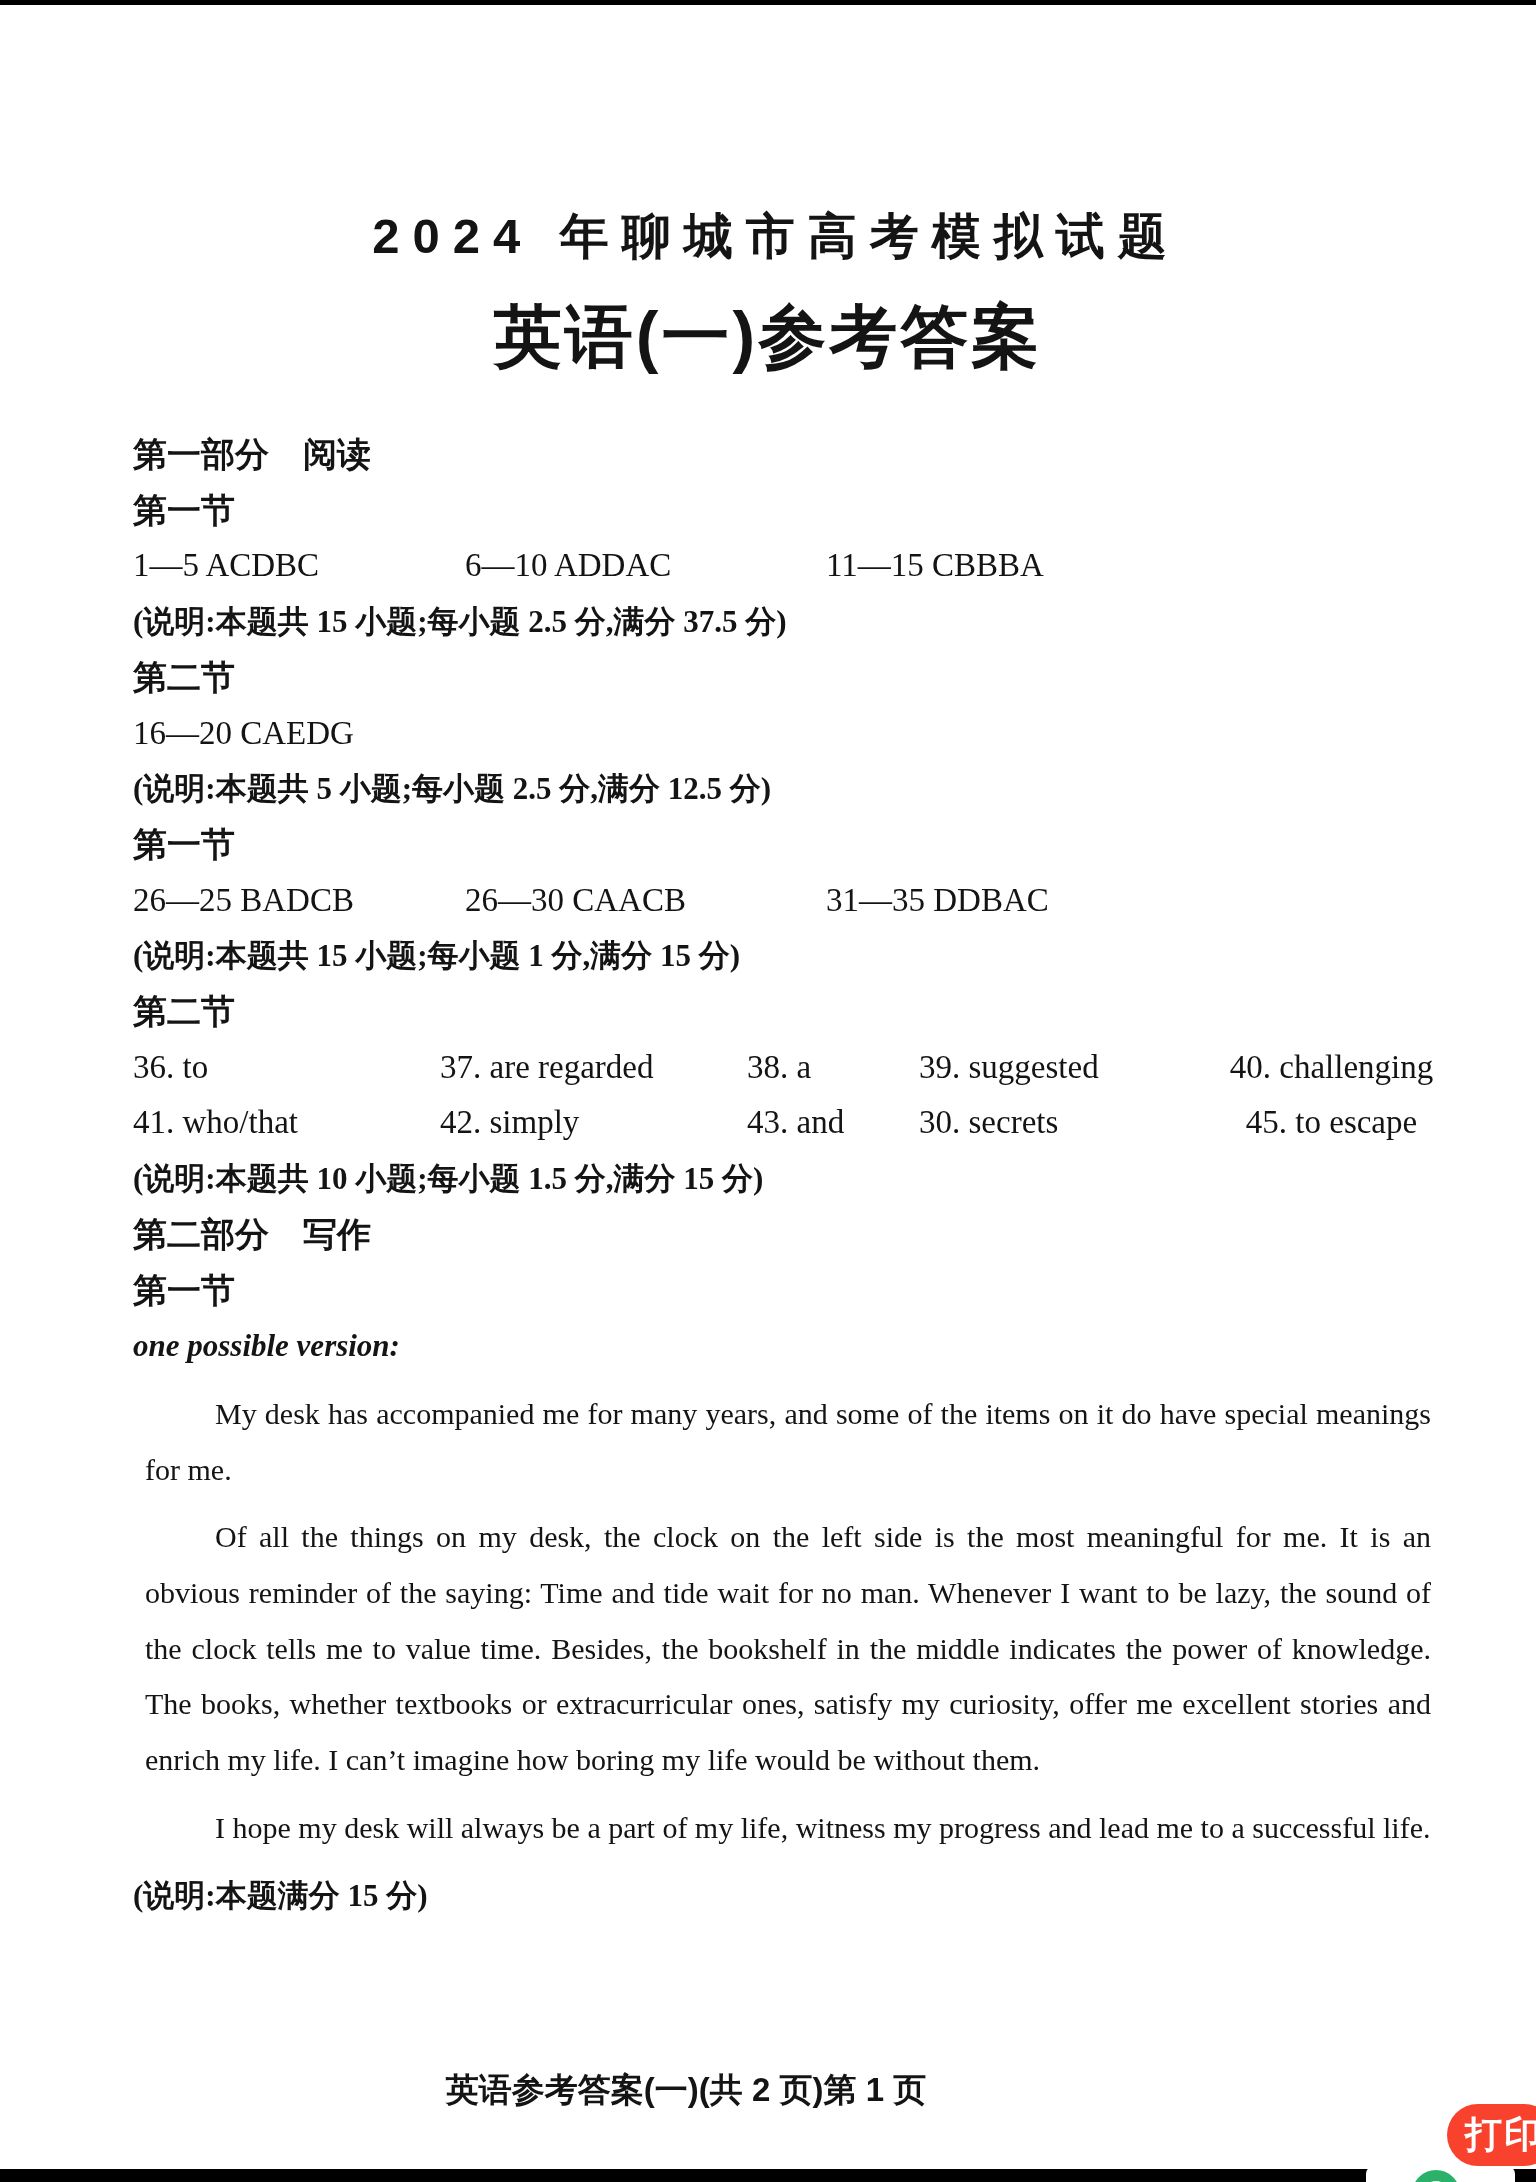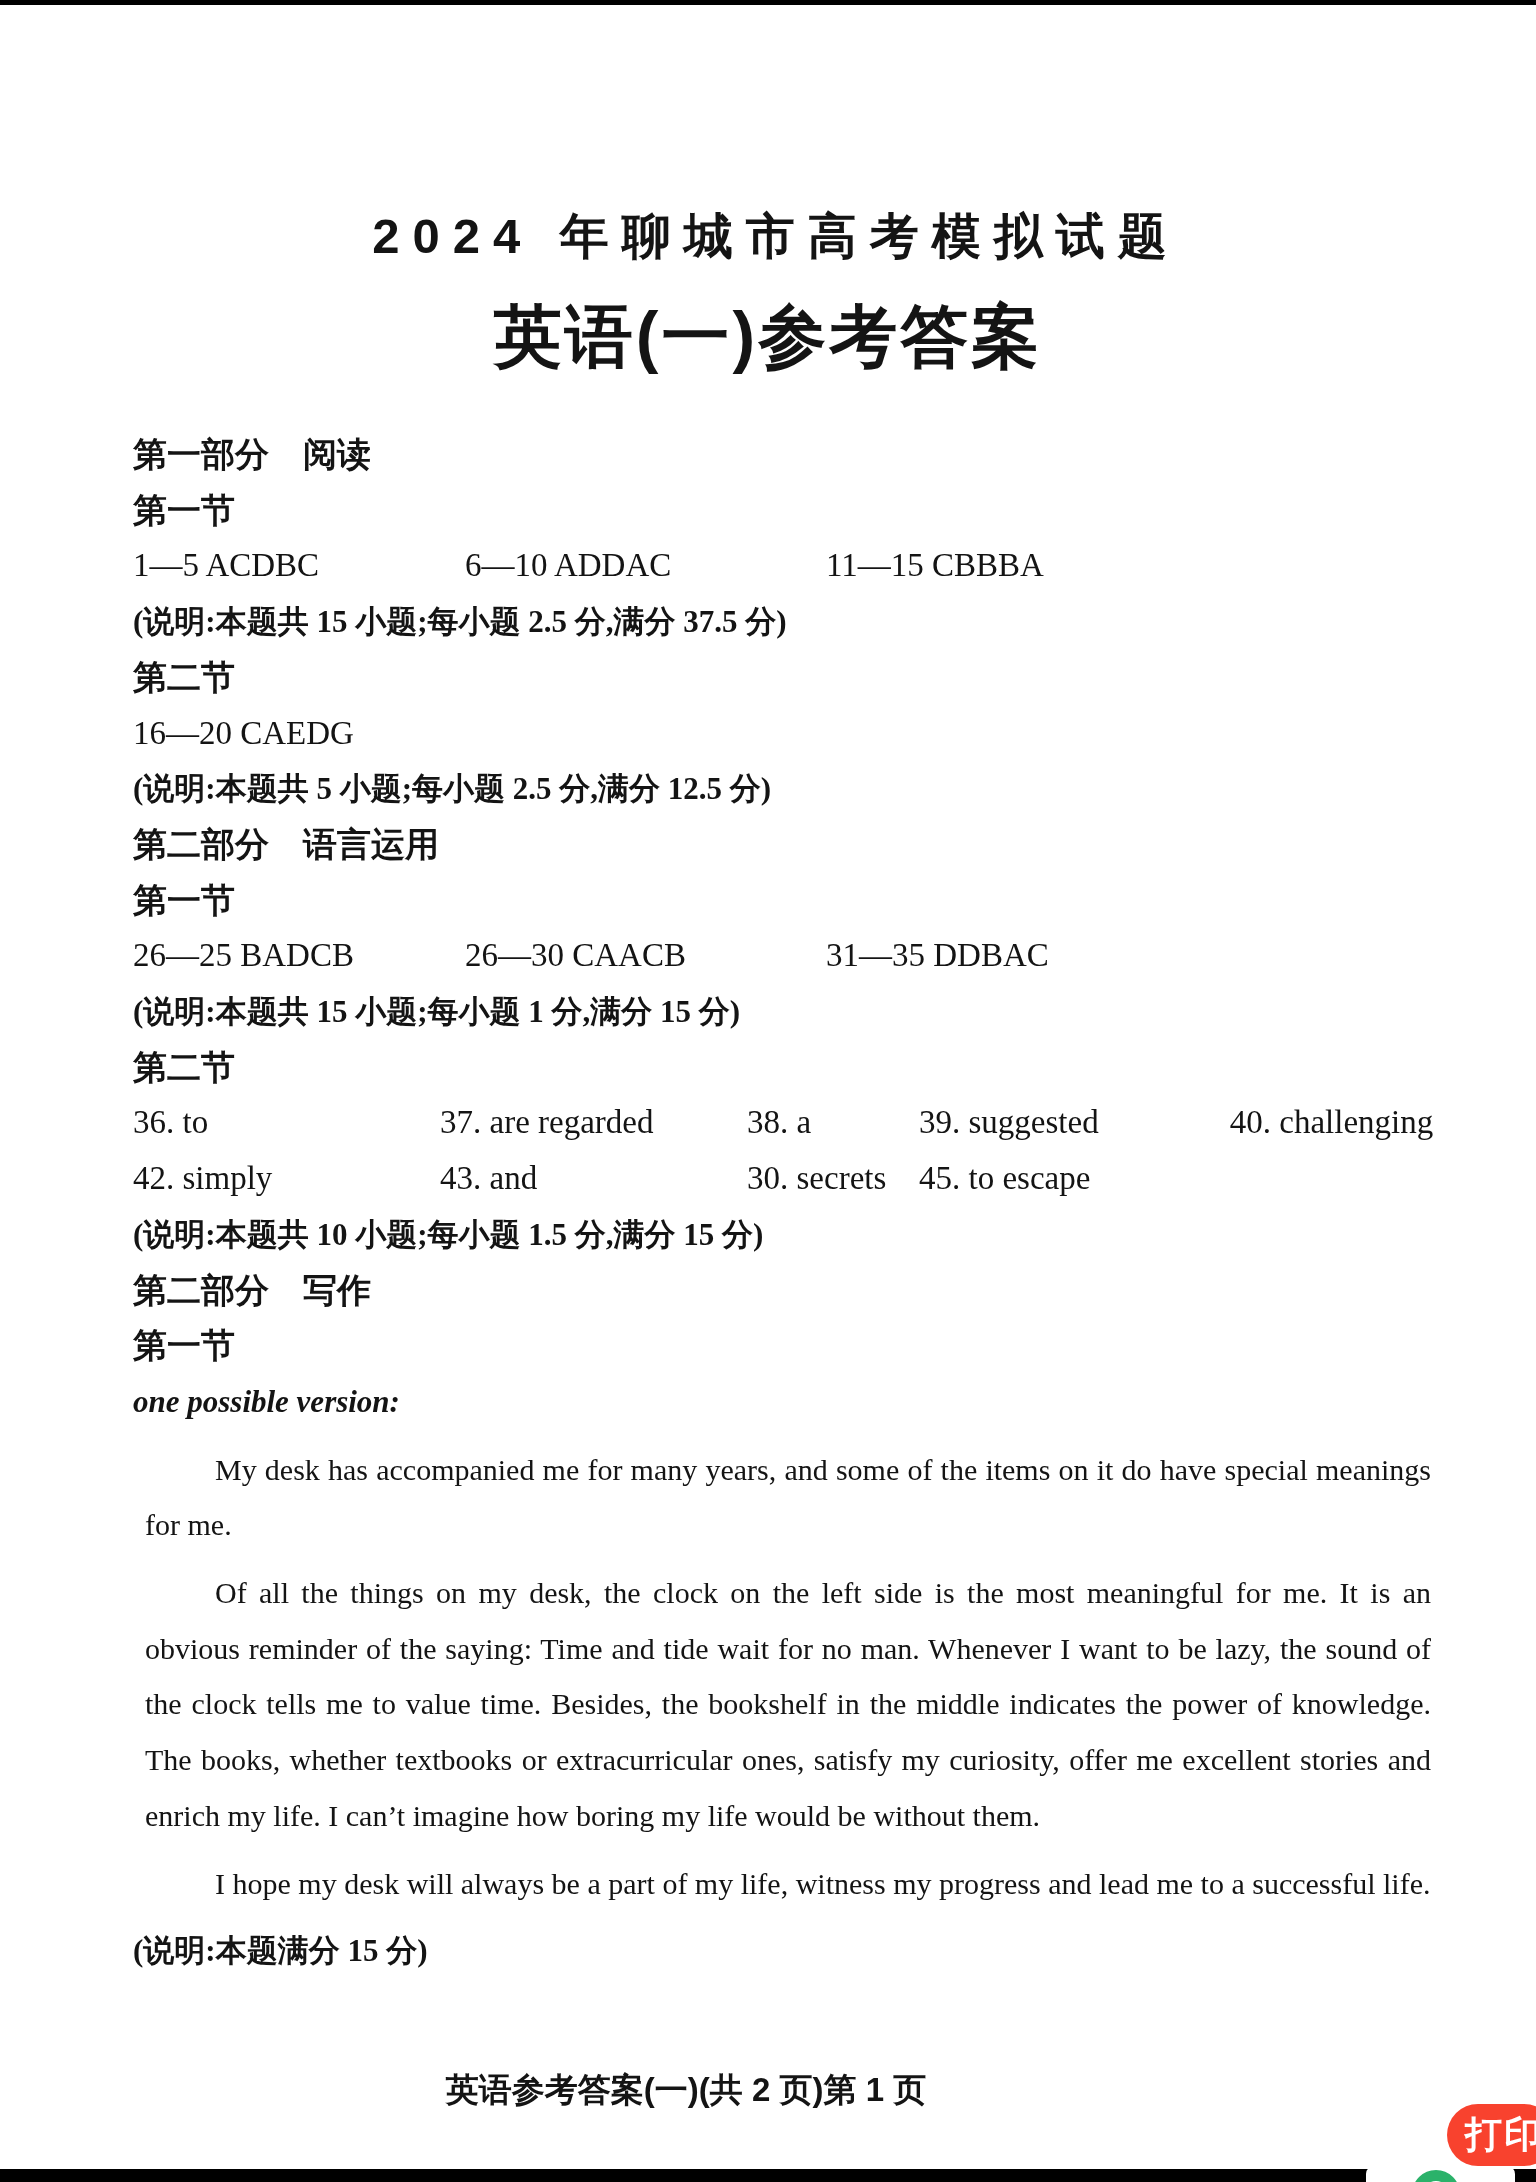--- a/index.html
+++ b/index.html
@@ -89,38 +89,38 @@
       <span>1—5 ACDBC</span>
       <span>6—10 ADDAC</span>
       <span>11—15 CBBBA</span>
     </div>
     <div class="note">(说明:本题共 15 小题;每小题 2.5 分,满分 37.5 分)</div>
 
     <div class="heading">第二节</div>
     <div class="single-answer">16—20 CAEDG</div>
     <div class="note">(说明:本题共 5 小题;每小题 2.5 分,满分 12.5 分)</div>
 
-    <div class="heading">第二部分　语言运用</div>
     <div class="heading">第一节</div>
     <div class="answers-row abc-row">
       <span>26—25 BADCB</span>
       <span>26—30 CAACB</span>
       <span>31—35 DDBAC</span>
     </div>
     <div class="note">(说明:本题共 15 小题;每小题 1 分,满分 15 分)</div>
 
     <div class="heading">第二节</div>
     <div class="answers-row grid-row">
       <span>36. to</span>
       <span>37. are regarded</span>
       <span>38. a</span>
       <span>39. suggested</span>
       <span>40. challenging</span>
     </div>
     <div class="answers-row grid-row">
+      <span>41. who/that</span>
       <span>42. simply</span>
       <span>43. and</span>
       <span>30. secrets</span>
       <span>45. to escape</span>
     </div>
     <div class="note">(说明:本题共 10 小题;每小题 1.5 分,满分 15 分)</div>
 
     <div class="heading">第二部分　写作</div>
     <div class="heading">第一节</div>
     <div class="version-label">one possible version:</div>

